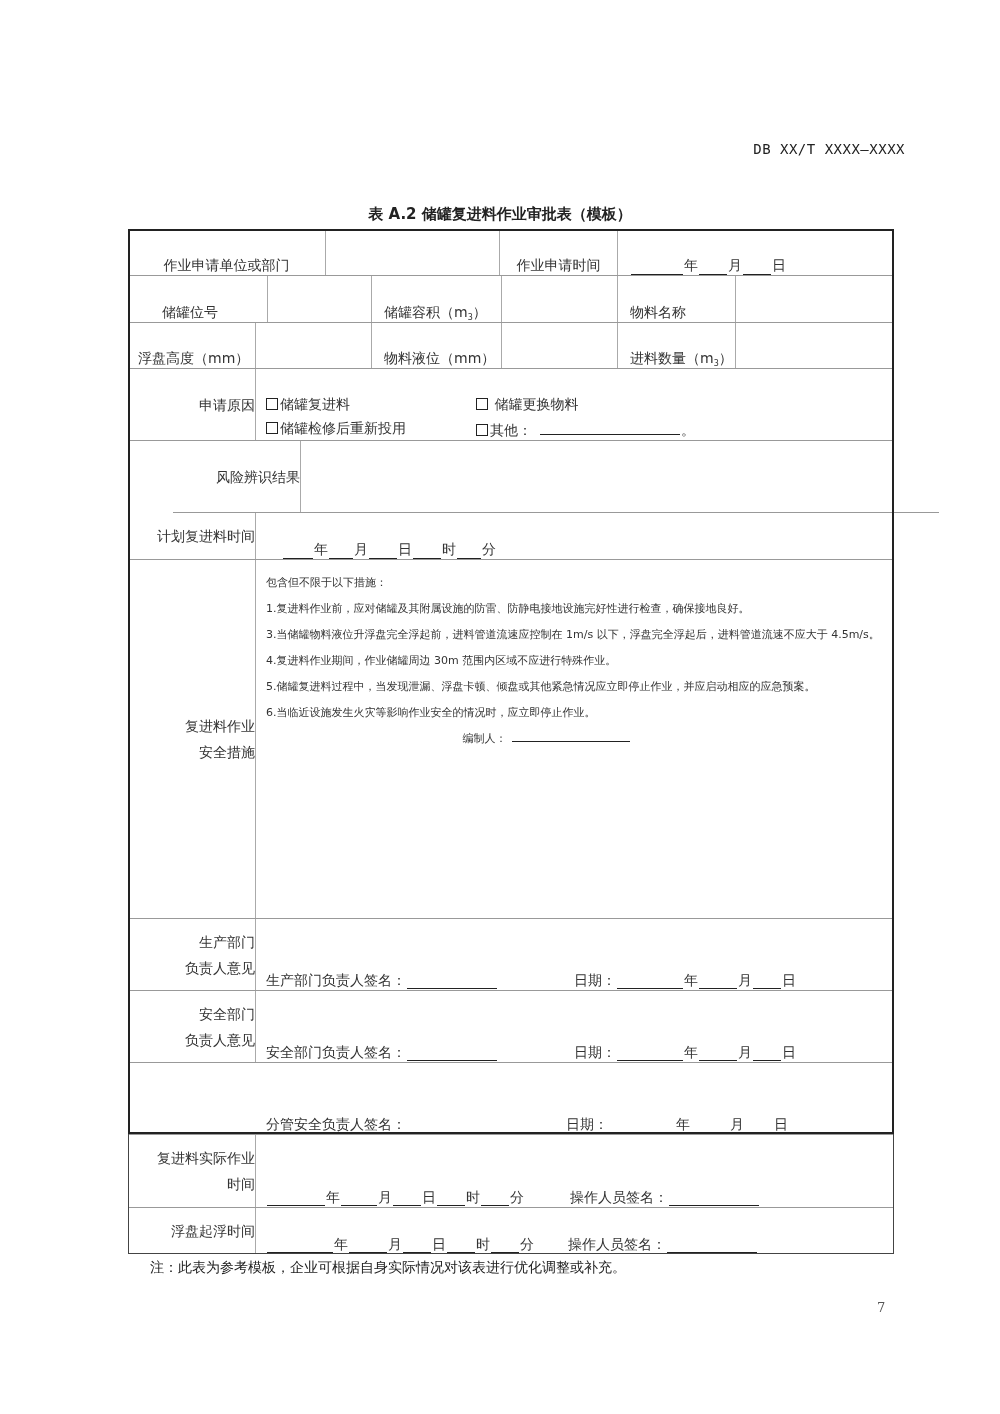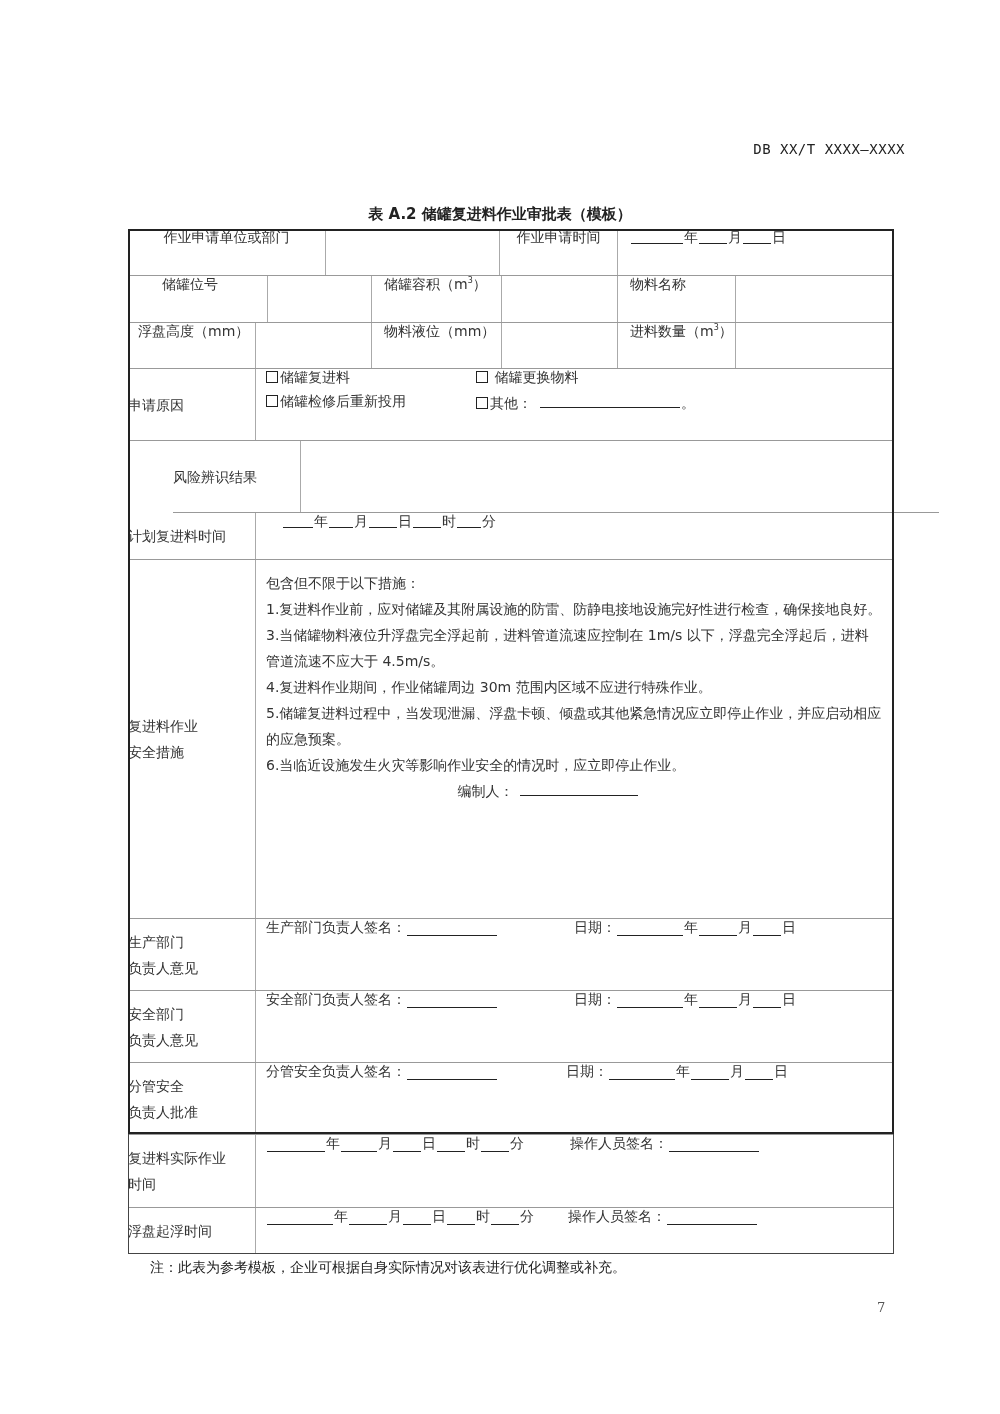--- a/index.html
+++ b/index.html
@@ -24,33 +24,33 @@
     position: absolute; left: 128px; top: 229px; width: 766px; height: 905px;
     border: 2px solid #222; box-sizing: border-box; pointer-events: none;
   }
   .outer-lower {
     position: absolute; left: 128px; top: 1134px; width: 766px; height: 120px;
     border: 1px solid #444; border-top: none; box-sizing: border-box; pointer-events: none;
   }
   .row { position: absolute; left: 0; width: 766px; border-bottom: 1px solid #999; box-sizing: border-box; }
   .cell {
     position: absolute; top: 0; bottom: 0; box-sizing: border-box;
-    display: flex; align-items: flex-start; font-size: 14px; color: #333;
+    display: flex; align-items: flex-end; font-size: 14px; color: #333;
     border-right: 1px solid #aaa;
   }
   .cell.last { border-right: none; }
   .cell.center { justify-content: center; text-align: center; }
   .cell.left { padding-left: 12px; }
   .label-col { left: 0; width: 128px; flex-direction: column; justify-content: center; line-height: 26px; }
   .content-col { left: 128px; right: 0; }
   .blank { display: inline-block; border-bottom: 1px solid #222; height: 14px; vertical-align: baseline; margin: 0 1px; }
   sup { font-size: 8px; }
   .chk { display: inline-block; width: 10px; height: 10px; border: 1.5px solid #222; margin-right: 2px; vertical-align: -1px; }
   .reasons { display: grid; grid-template-columns: 210px 250px; row-gap: 6px; padding-left: 10px; font-size: 14px; }
-  .measures { padding: 10px 12px 0 10px; font-size: 14px; line-height: 26px; color: #333; align-self: flex-start; }
+  .measures { padding: 10px 12px 0 10px; font-size: 11px; line-height: 26px; color: #333; align-self: flex-start; }
   .measures p { margin: 0; }
   .compiler { text-align: center; padding-right: 52px; }
   .sigline { display: flex; align-items: center; width: 100%; }
   .note { position: absolute; left: 150px; top: 1259px; font-size: 14px; color: #222; }
   .page-num { position: absolute; left: 877px; top: 1300px; font-family: "DejaVu Serif", serif; font-size: 13px; color: #555; }
 </style>
 </head>
 <body>
 
 <div class="std-code">DB XX/T XXXX—XXXX</div>
@@ -201,24 +201,20 @@
           <span>年</span>
           <span class="blank" style="width:38px"></span>
           <span>月</span>
           <span class="blank" style="width:28px"></span>
           <span>日</span>
       </div>
     </div>
   </div>
 
   <div class="row" style="top:834px;height:72px;">
-    <div class="cell center label-col">
-      <span>分管安全</span>
-      <span>负责人批准</span>
-    </div>
     <div class="cell last content-col" style="padding-left:10px;">
       <div class="sigline">
         <span>分管安全负责人签名：</span>
           <span class="blank" style="width:90px"></span>
         <span style="margin-left:68px">日期：</span>
           <span class="blank" style="width:66px"></span>
           <span>年</span>
           <span class="blank" style="width:38px"></span>
           <span>月</span>
           <span class="blank" style="width:28px"></span>

